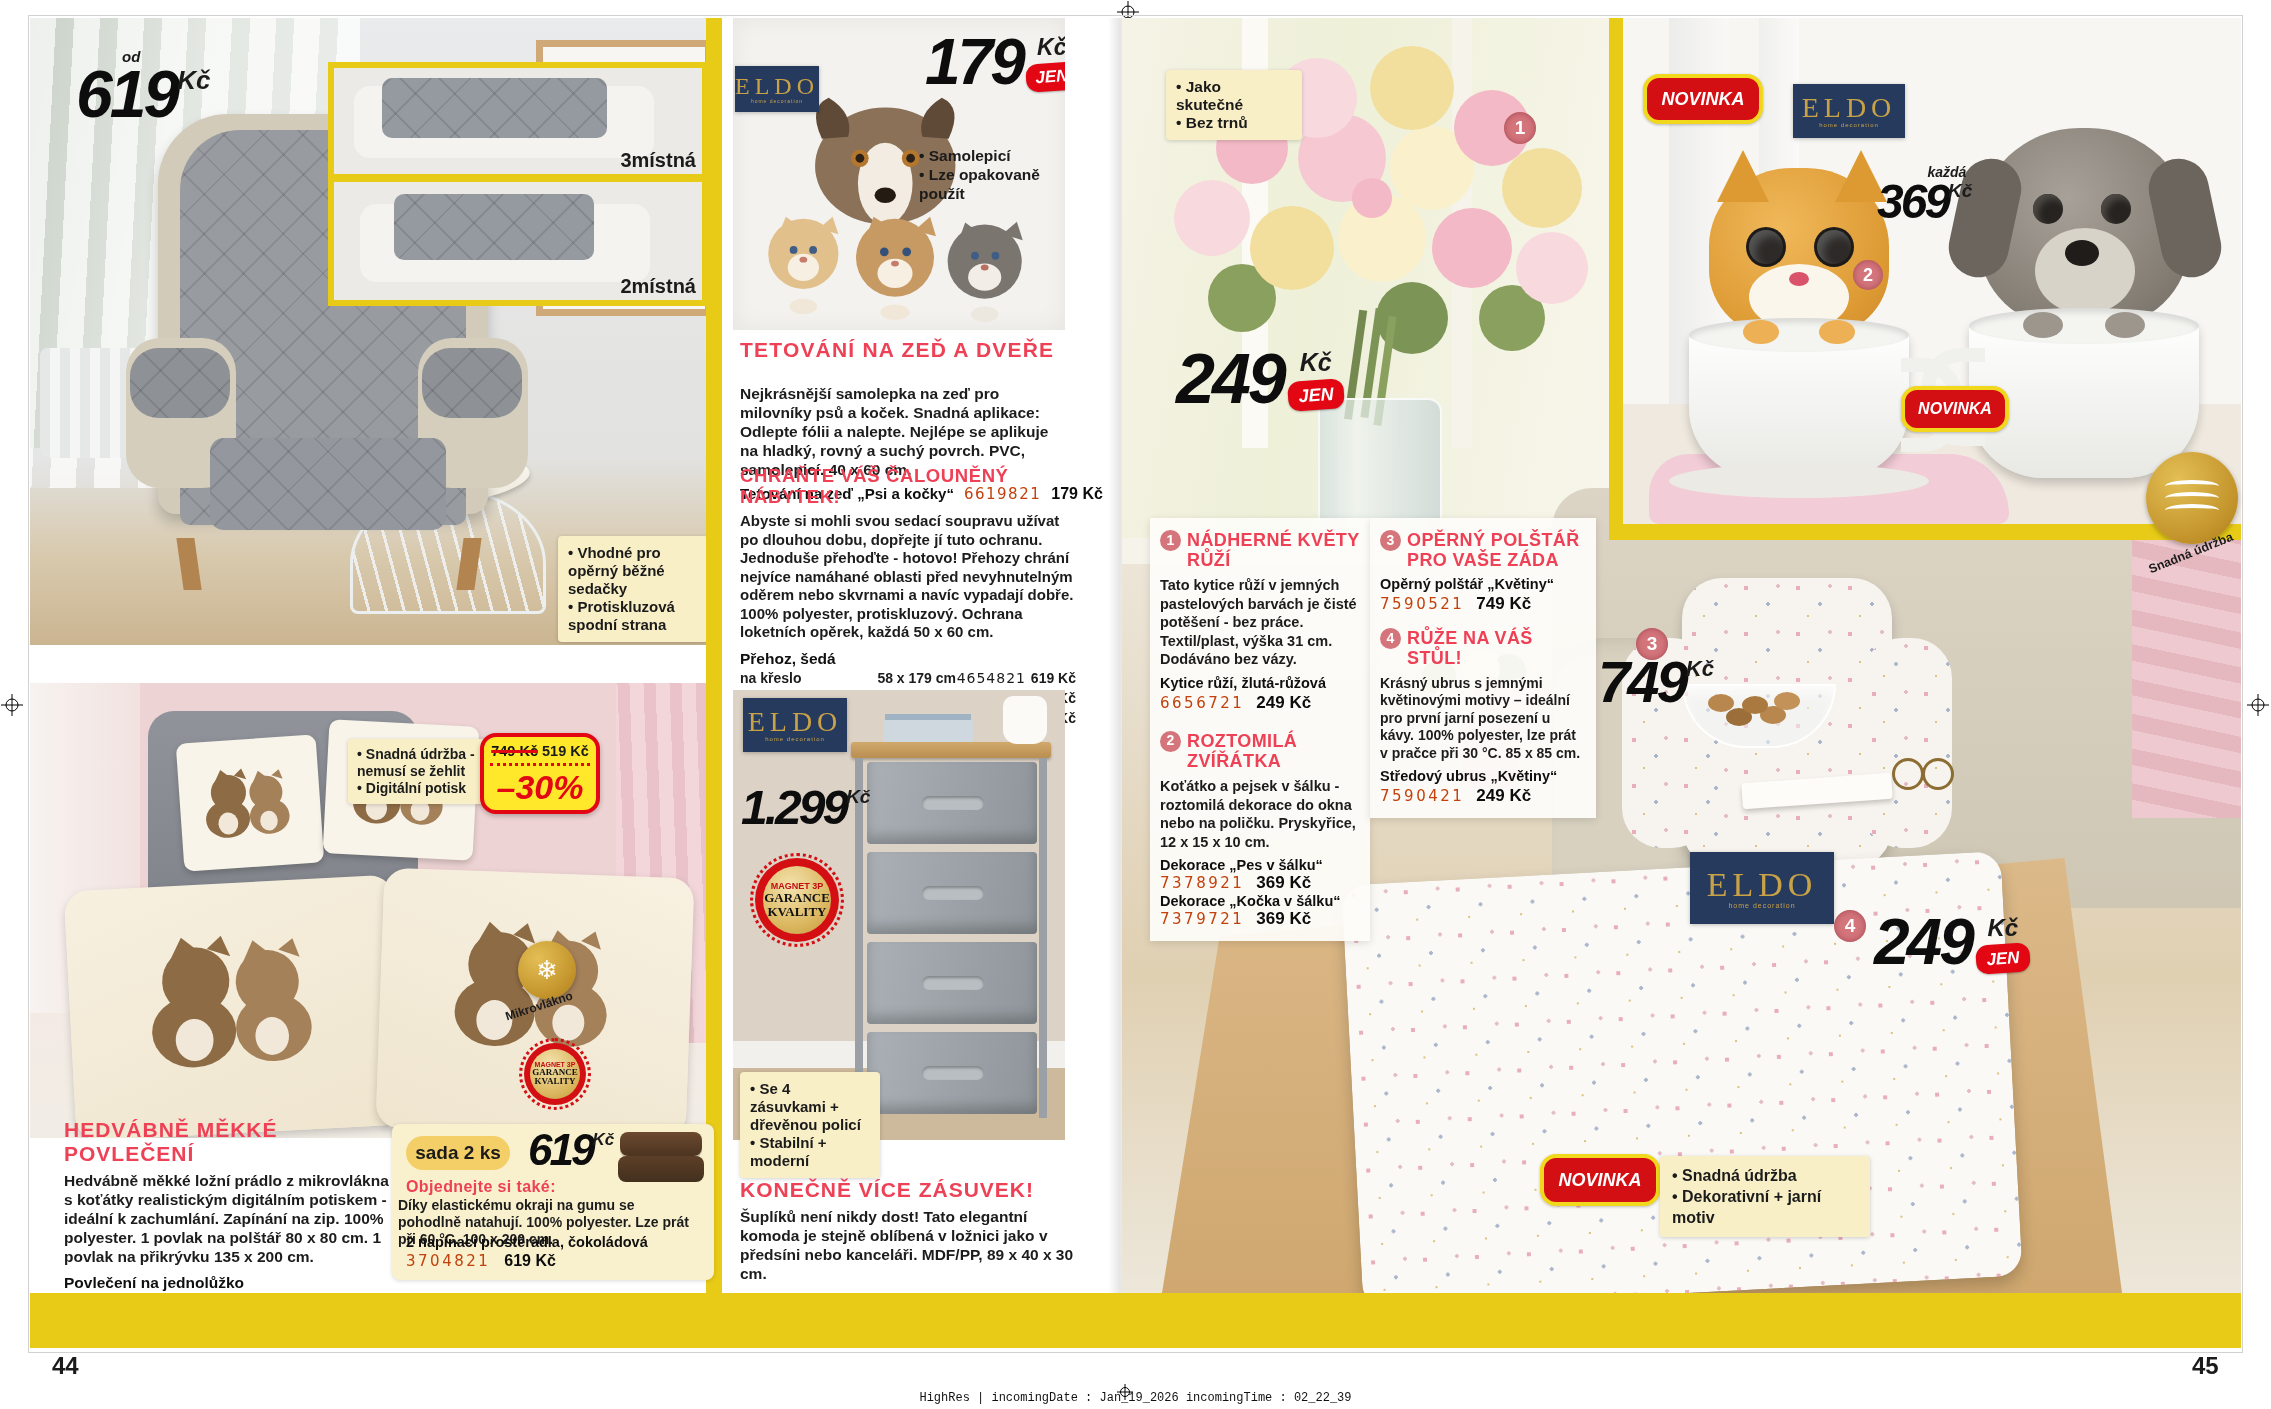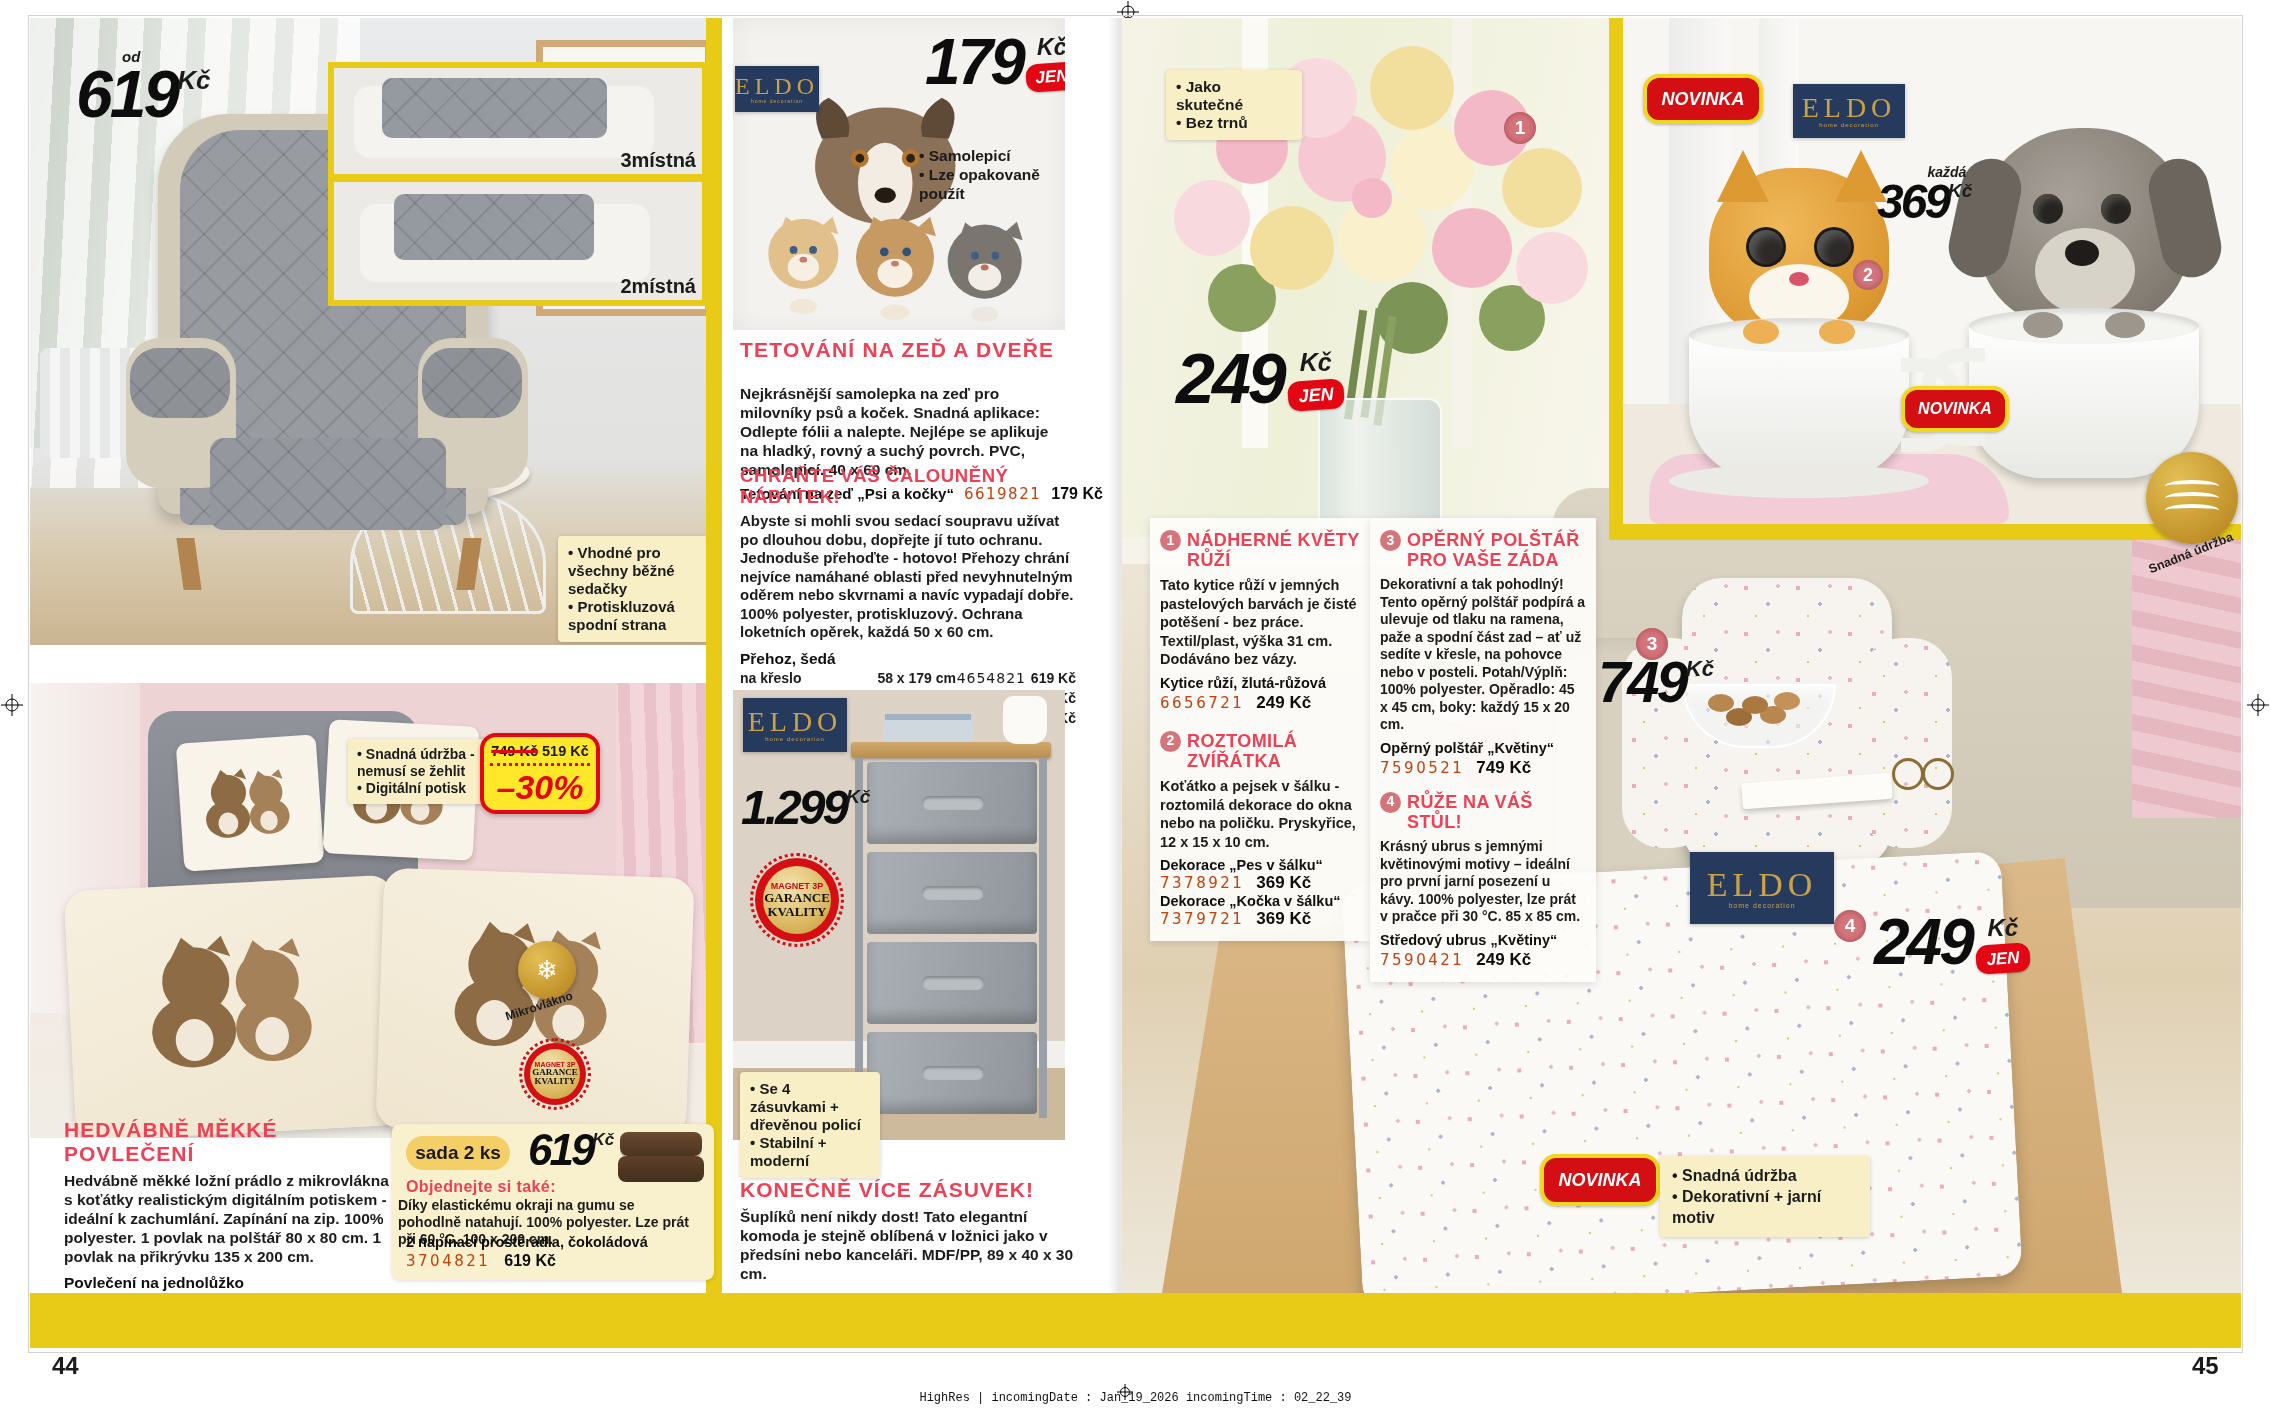--- a/index.html
+++ b/index.html
@@ -124,21 +124,21 @@
       <div class="abs" style="right:6px;bottom:2px;font-weight:800;font-size:20px;">3místná</div>
     </div>
     <div class="abs" style="left:298px;top:158px;width:368px;height:118px;border:6px solid #e8cb17;background:#eceae6;">
       <div class="abs" style="left:26px;top:22px;width:290px;height:78px;background:#f4f3f0;border-radius:16px;"></div>
       <div class="abs quilt" style="left:60px;top:12px;width:200px;height:66px;background-color:#9599a0;border-radius:10px;"></div>
       <div class="abs" style="right:6px;bottom:2px;font-weight:800;font-size:20px;">2místná</div>
     </div>
 
     <div class="cream abs" style="left:528px;top:518px;width:150px;">
       <ul>
-        <li>Vhodné pro všechny běžné sedačky</li>
+        <li>Vhodné pro opěrný běžné sedačky</li>
         <li>Protiskluzová spodní strana</li>
       </ul>
     </div>
   </div>
 
   <div class="abs ybar" style="left:706px;top:18px;width:16px;height:1277px;"></div>
 
   <div class="abs" style="left:1108px;top:18px;width:24px;height:1330px;background:linear-gradient(90deg,rgba(0,0,0,0) 0,rgba(0,0,0,.10) 50%,rgba(0,0,0,0) 100%);"></div>
 
   <div class="photo" style="left:30px;top:645px;width:676px;height:455px;background:linear-gradient(#edd3d3 0 45%,#f4e9e4 60%,#f1ede5);margin-top:38px;">
@@ -575,21 +575,20 @@
       <span class="pnum" style="font-size:15px;">7379721</span>
       <span class="pprice" style="font-size:17px;">369 Kč</span>
     </div>
   </div>
 
   <div class="abs" style="left:1370px;top:518px;width:206px;background:rgba(253,252,249,.94);padding:12px 10px;box-shadow:0 2px 8px rgba(0,0,0,.12);">
     <div class="red-head" style="font-size:18px;display:flex;">
       <span class="marker-sm">3</span>
       <span>OPĚRNÝ POLŠTÁŘ PRO VAŠE ZÁDA</span>
     </div>
-    <div class="body-txt" style="font-size:14px;line-height:17.5px;margin-top:6px;">Dekorativní a tak pohodlný! Tento opěrný polštář podpírá a ulevuje od tlaku na ramena, paže a spodní část zad – ať už sedíte v křesle, na pohovce nebo v posteli. Potah/Výplň: 100% polyester. Opěradlo: 45 x 45 cm, boky: každý 15 x 20 cm.</div>
     <div class="prod" style="font-size:14.5px;margin-top:6px;">Opěrný polštář „Květiny“</div>
     <div class="row" style="gap:12px;margin-top:2px;">
       <span class="pnum" style="font-size:15px;">7590521</span>
       <span class="pprice" style="font-size:17px;">749 Kč</span>
     </div>
     <div class="red-head" style="font-size:18px;display:flex;margin-top:14px;">
       <span class="marker-sm">4</span>
       <span>RŮŽE NA VÁŠ STŮL!</span>
     </div>
     <div class="body-txt" style="font-size:14px;line-height:17.5px;margin-top:6px;">Krásný ubrus s jemnými květinovými motivy – ideální pro první jarní posezení u kávy. 100% polyester, lze prát v pračce při 30 °C. 85 x 85 cm.</div>

